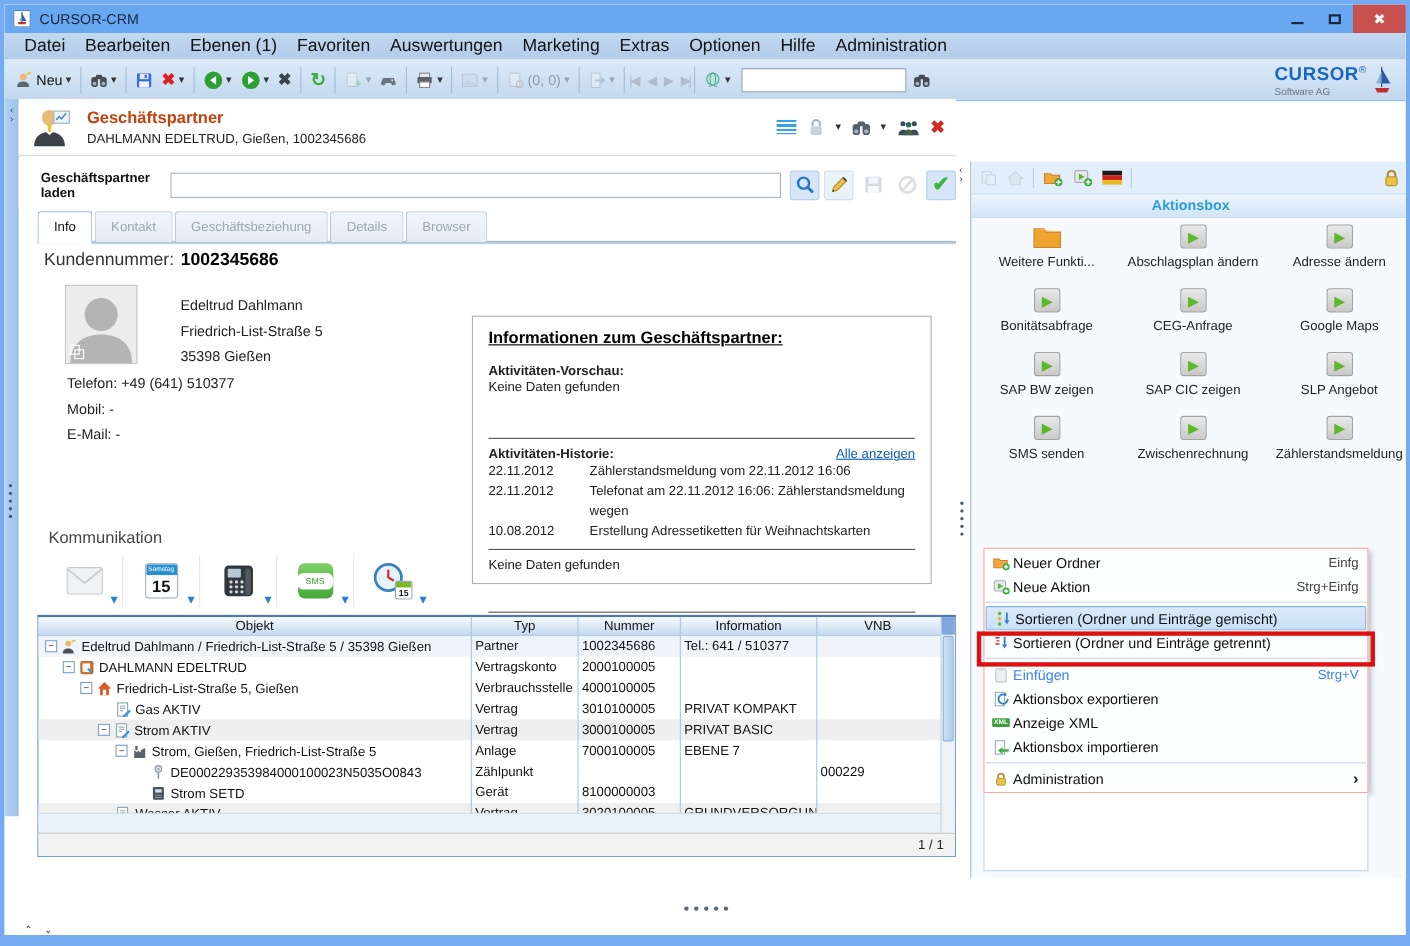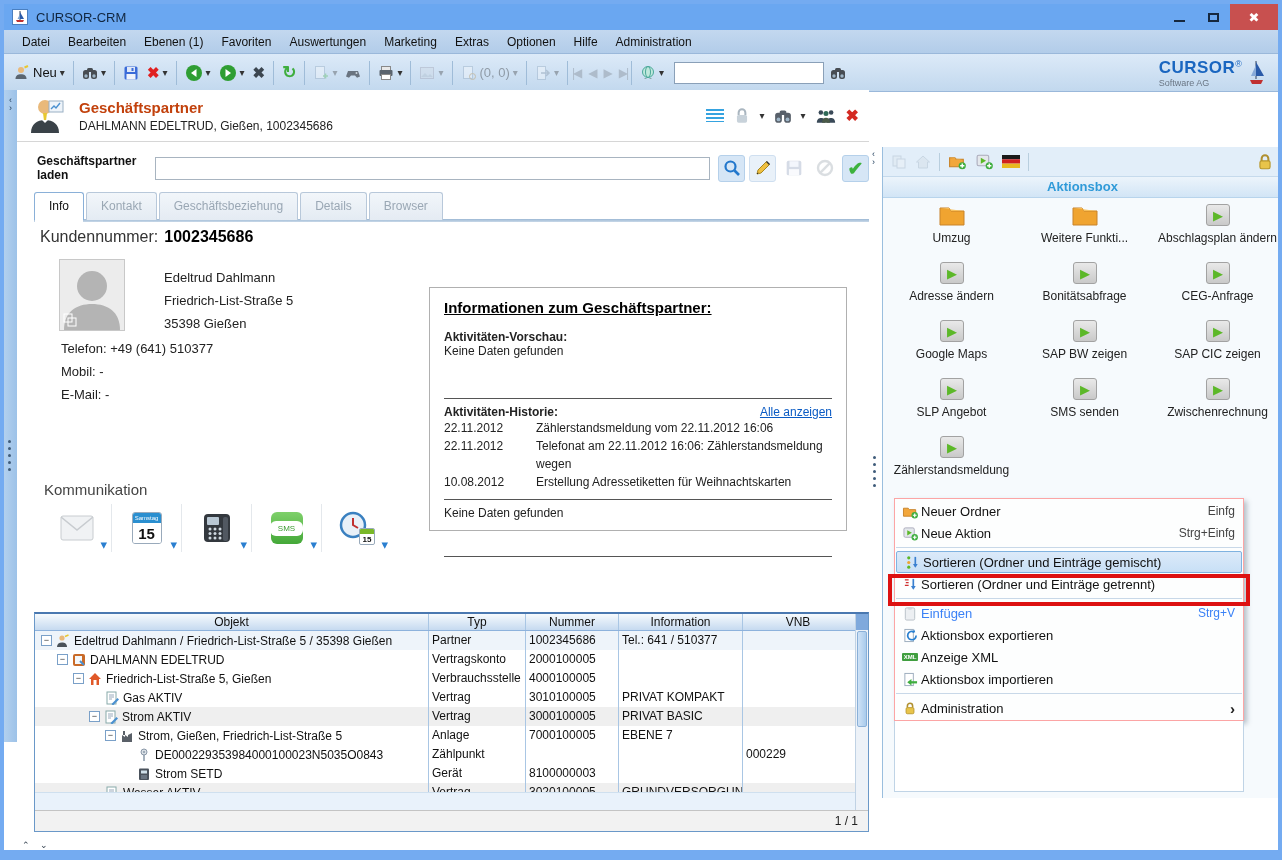--- a/index.html
+++ b/index.html
@@ -15,21 +15,21 @@
   .win-controls { margin-left:auto; display:flex; height:26px; }
   .wc { width:34px; height:26px; display:flex; align-items:center; justify-content:center; color:#16283f; font-size:12px; }
   .wc-min span { display:block; width:11px; height:2px; background:#16283f; margin-top:8px; }
   .wc-max span { display:block; width:11px; height:9px; border:2px solid #16283f; }
   .wc-close { width:48px; background:#c8504f; color:#fff; font-size:13px; }
 
   
   .menubar { position:absolute; left:0; top:26px; right:0; height:24px;
              background:linear-gradient(#c3d8ef,#b2cce9); display:flex; align-items:center;
              padding-left:10px; gap:2px; border-bottom:1px solid #9ab8da; }
-  .menu-item { font-size:12px; color:#111; padding:3px 8px; }
+  .menu-item { font-size:16px; color:#111; padding:3px 8px; }
 
   
   .toolbar { position:absolute; left:0; top:50px; right:0; height:38px;
              background:linear-gradient(#dcEAf8,#c2d8ee); border-bottom:1px solid #9ab8da;
              display:flex; align-items:center; padding:0 6px; }
   .tb-btn { height:28px; display:flex; align-items:center; gap:3px; padding:0 4px; border-radius:3px; }
   .tb-sep { width:1px; height:24px; background:#9fbcd8; margin:0 4px; flex:0 0 auto; }
   .dd { font-size:10px; color:#333; line-height:1; }
   .grayed { opacity:.35; }
   .tb-label { font-size:13px; color:#111; }
@@ -100,21 +100,21 @@
   .hist-date { width:92px; flex:0 0 auto; }
 
   
   .komm-label { position:absolute; left:40px; top:477px; font-size:15px; color:#444; }
   .komm-row { position:absolute; left:38px; top:500px; display:flex; }
   .komm-btn { width:70px; height:48px; position:relative; display:flex; align-items:center; justify-content:center;
               border-right:1px solid #e4e8ec; }
   .komm-dd { position:absolute; right:4px; bottom:0px; color:#2a7fd0; font-size:13px; }
 
   
-  .grid-panel { position:absolute; left:30px; top:608px; width:835px; height:220px;
+  .grid-panel { position:absolute; left:30px; top:555px; width:835px; height:220px;
                 border:1px solid #6a98c8; border-top:2px solid #4a78b0; background:#fff; }
   .g-head { display:flex; height:17px; background:linear-gradient(#f6fafd,#c6daf0);
             border-bottom:1px solid #8db2dc; }
   .g-head .cell { font-size:12px; color:#111; text-align:center; line-height:16px; }
   .cell { border-right:1px solid #a9c6e4; overflow:hidden; white-space:nowrap; }
   .c-obj { width:394px; } .c-typ { width:97px; } .c-num { width:93px; } .c-inf { width:124px; } .c-vnb { width:110px; border-right:none; }
   .g-row { display:flex; height:19px; font-size:12px; color:#111; }
   .g-row .cell { line-height:18px; padding-left:3px; }
   .g-row .c-obj { display:flex; align-items:center; gap:4px; }
   .r-first { background:#eef4fa; } .r-alt { background:#efefef; }
@@ -751,27 +751,20 @@
         </svg>
     </div>
     <div class="ab-title">Aktionsbox</div>
 
     <div class="ab-grid">
       <div class="ab-item">
         <svg class="folder-ico" viewBox="0 0 26 22">
             <path d="M1 4h9l2 3h13v14H1z" fill="#f0a430" stroke="#c8832a"></path>
             <path d="M1 4h9l2 3h13" fill="#f7c05c"></path>
           </svg>
-        <span class="lbl">Umzug</span>
-      </div>
-      <div class="ab-item">
-        <svg class="folder-ico" viewBox="0 0 26 22">
-            <path d="M1 4h9l2 3h13v14H1z" fill="#f0a430" stroke="#c8832a"></path>
-            <path d="M1 4h9l2 3h13" fill="#f7c05c"></path>
-          </svg>
         <span class="lbl">Weitere Funkti...</span>
       </div>
       <div class="ab-item">
         <span class="play-ico">
             <span>▶</span>
           </span>
         <span class="lbl">Abschlagsplan ändern</span>
       </div>
       <div class="ab-item">
         <span class="play-ico">

